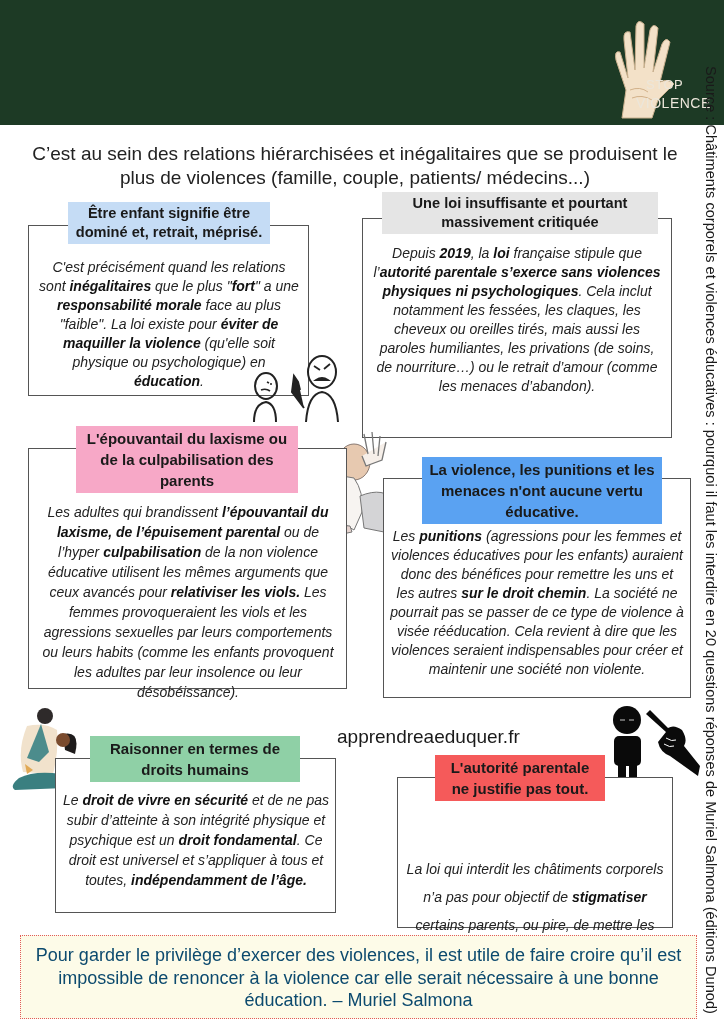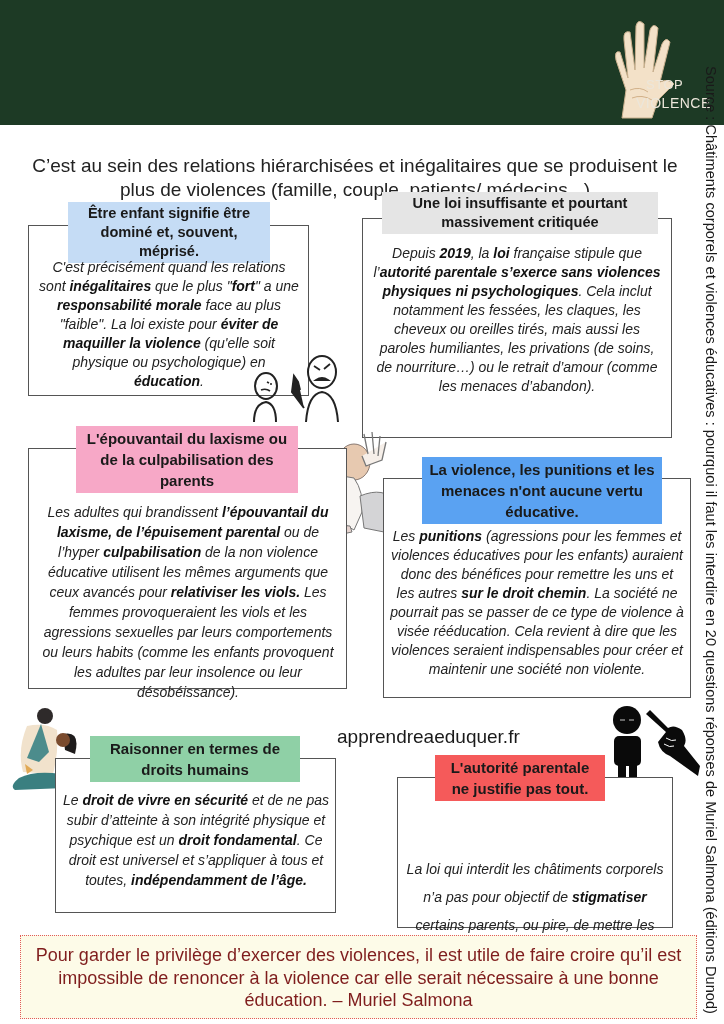--- a/index.html
+++ b/index.html
@@ -25,21 +25,21 @@
     position: absolute; color: #ece6da; font-size: 13px; line-height: 14px;
     letter-spacing: 0.5px;
   }
   .side-source {
     position: absolute; left: 703px; top: 66px;
     writing-mode: vertical-rl;
     font-size: 14.5px; color: #1a1a1a; white-space: nowrap;
     letter-spacing: 0.05px;
   }
   .intro {
-    position: absolute; left: 20px; top: 154px; width: 670px;
+    position: absolute; left: 20px; top: 142px; width: 670px;
     font-size: 19px; line-height: 24px; text-align: center; color: #222;
   }
   .box {
     position: absolute; border: 1.5px solid #555; background: #fff;
     box-sizing: border-box;
   }
   .box-title {
     position: absolute; font-weight: bold; text-align: center;
     font-size: 14.6px; line-height: 19px; padding: 2px 6px; color: #1a1a1a;
   }
@@ -52,21 +52,21 @@
   .website {
     position: absolute; left: 337px; top: 726px;
     font-size: 19px; color: #1a1a1a;
   }
   .quote {
     position: absolute; left: 20px; top: 935px; width: 677px; height: 84px;
     background: #fdfbe8; border: 1.5px dotted #e25a5a; box-sizing: border-box;
   }
   .quote-text {
     position: absolute; left: 10px; top: 8px; width: 655px;
-    font-size: 18px; line-height: 22.5px; text-align: center; color: #7f1d1d;
+    font-size: 18px; line-height: 22.5px; text-align: center; color: #0c4a6e;
   }
   .illus { position: absolute; }
 </style>
 </head>
 <body>
 
 <div class="header">
   <div class="stop-hand">
     <svg width="90" height="102" viewBox="0 0 90 102">
       <path d="M14 98 L18 70 L8 40 Q6 30 12 32 L20 58 L16 20 Q15 10 22 12 L27 50 L28 6 Q30 -2 36 4 L36 48 L42 10 Q45 2 50 8 L45 52 L54 24 Q58 16 62 22 L52 62 Q60 58 66 64 L50 80 L44 98 Z" fill="#f3e1c8" stroke="#c9b08e" stroke-width="1"></path>
@@ -75,21 +75,21 @@
     <span class="stop-text" style="left:38px; top:58px;text-align:center;">STOP</span>
     <span class="stop-text" style="left:28px; top:76px; font-size:14px;">VIOLENCE</span>
   </div>
 </div>
 
 <div class="side-source">Source : Châtiments corporels et violences éducatives : pourquoi il faut les interdire en 20 questions réponses de Muriel Salmona (éditions Dunod)</div>
 
 <div class="intro">C’est au sein des relations hiérarchisées et inégalitaires que se produisent le plus de violences (famille, couple, patients/ médecins...)</div>
 
 <div class="box" style="left:28px; top:225px; width:281px; height:171px;"></div>
-<div class="box-title" style="left:68px; top:202px; width:190px; background:#c5dcf5;">Être enfant signifie être dominé et, souvent, méprisé.</div>
+<div class="box-title" style="left:68px; top:202px; width:190px; background:#c5dcf5;">Être enfant signifie être dominé et, retrait, méprisé.</div>
 <div class="box-body" style="left:38px; top:258px; width:262px;"><span>C'est précisément quand les relations sont </span><b>inégalitaires</b><span> que le plus "</span><b>fort</b><span>" a une </span><b>responsabilité morale</b><span> face au plus "faible". La loi existe pour </span><b>éviter de maquiller la violence</b><span> (qu'elle soit physique ou psychologique) en </span><b>éducation</b><span>.</span></div>
 
 <svg class="illus" style="left:246px; top:352px;" width="95" height="72" viewBox="0 0 95 72">
   <ellipse cx="20" cy="34" rx="11" ry="13" fill="none" stroke="#222" stroke-width="2"></ellipse>
   <path d="M15 38 Q20 36 24 39 M21 30 l2 1 M24 32 l2 0" stroke="#222" stroke-width="1.6" fill="none"></path>
   <path d="M8 70 Q8 52 20 50 Q30 52 30 70" stroke="#222" stroke-width="2" fill="none"></path>
   <ellipse cx="76" cy="20" rx="14" ry="16" fill="none" stroke="#222" stroke-width="2"></ellipse>
   <path d="M68 14 l6 4 M84 12 l-6 5 M70 28 Q76 24 82 28 Z" stroke="#222" stroke-width="1.8" fill="#222"></path>
   <path d="M60 70 Q62 42 76 40 Q90 42 92 70" stroke="#222" stroke-width="2" fill="none"></path>
   <path d="M58 56 L46 40 L48 24 L52 30 L54 38" stroke="#222" stroke-width="2" fill="#222"></path>

